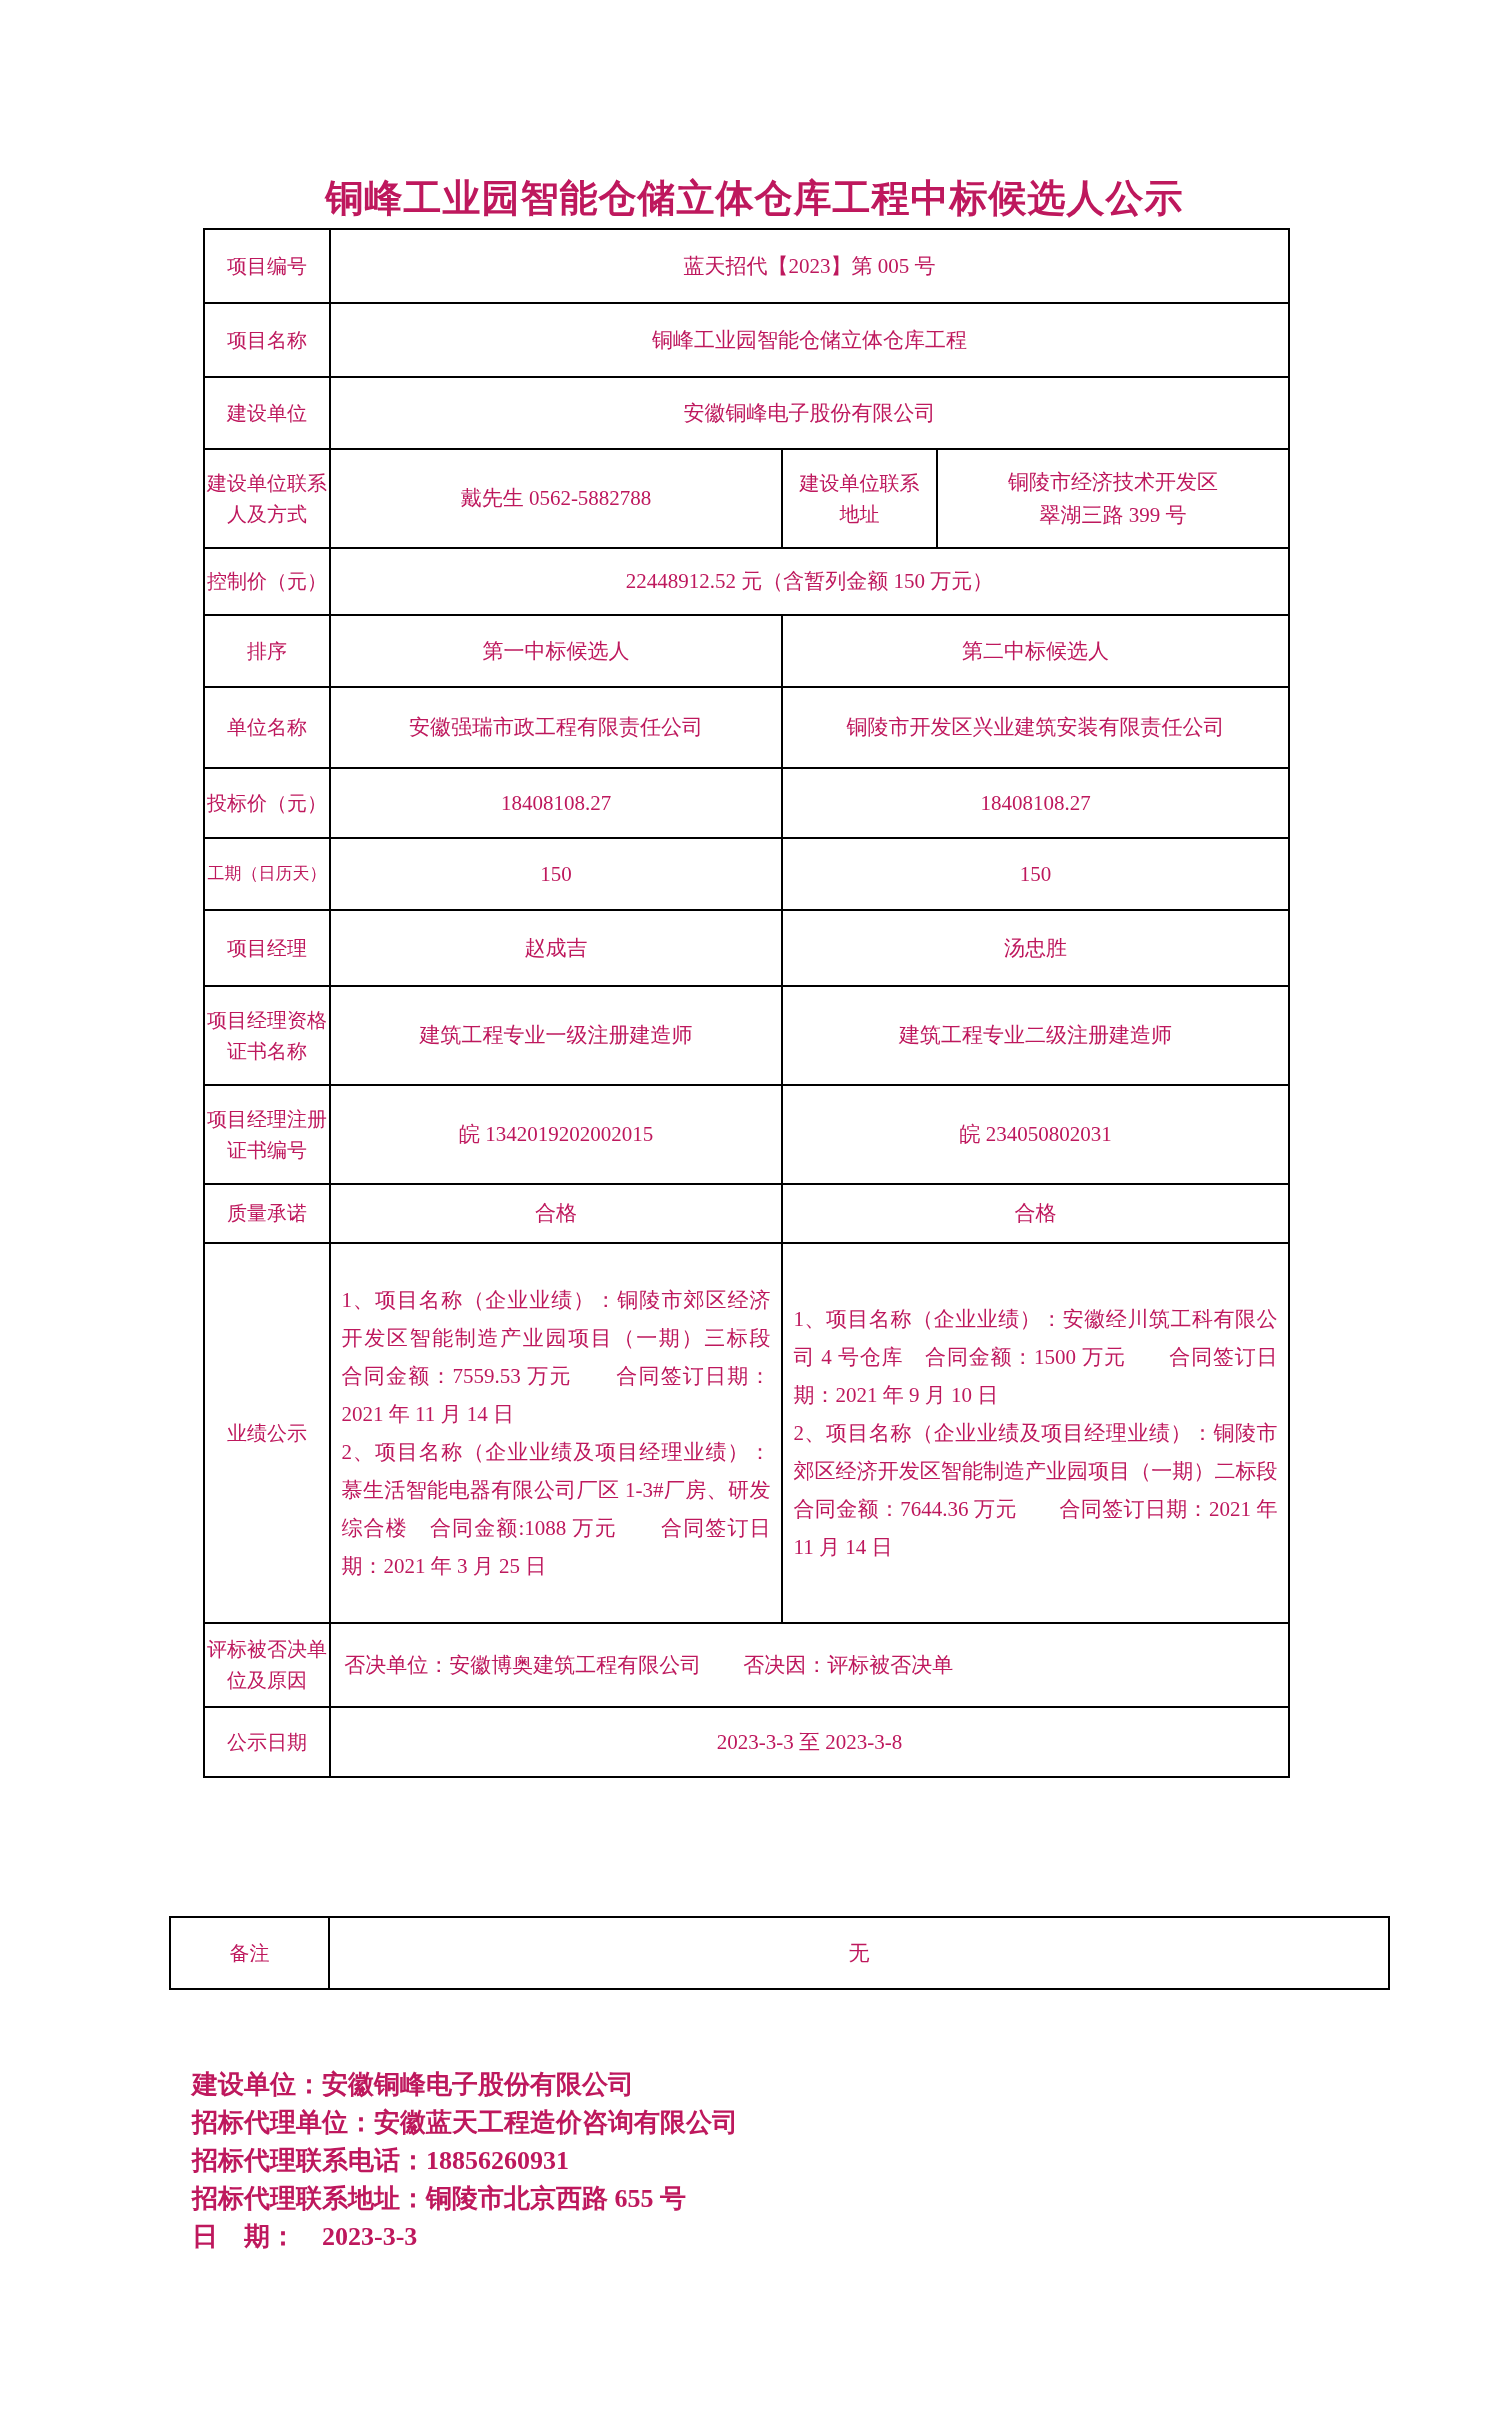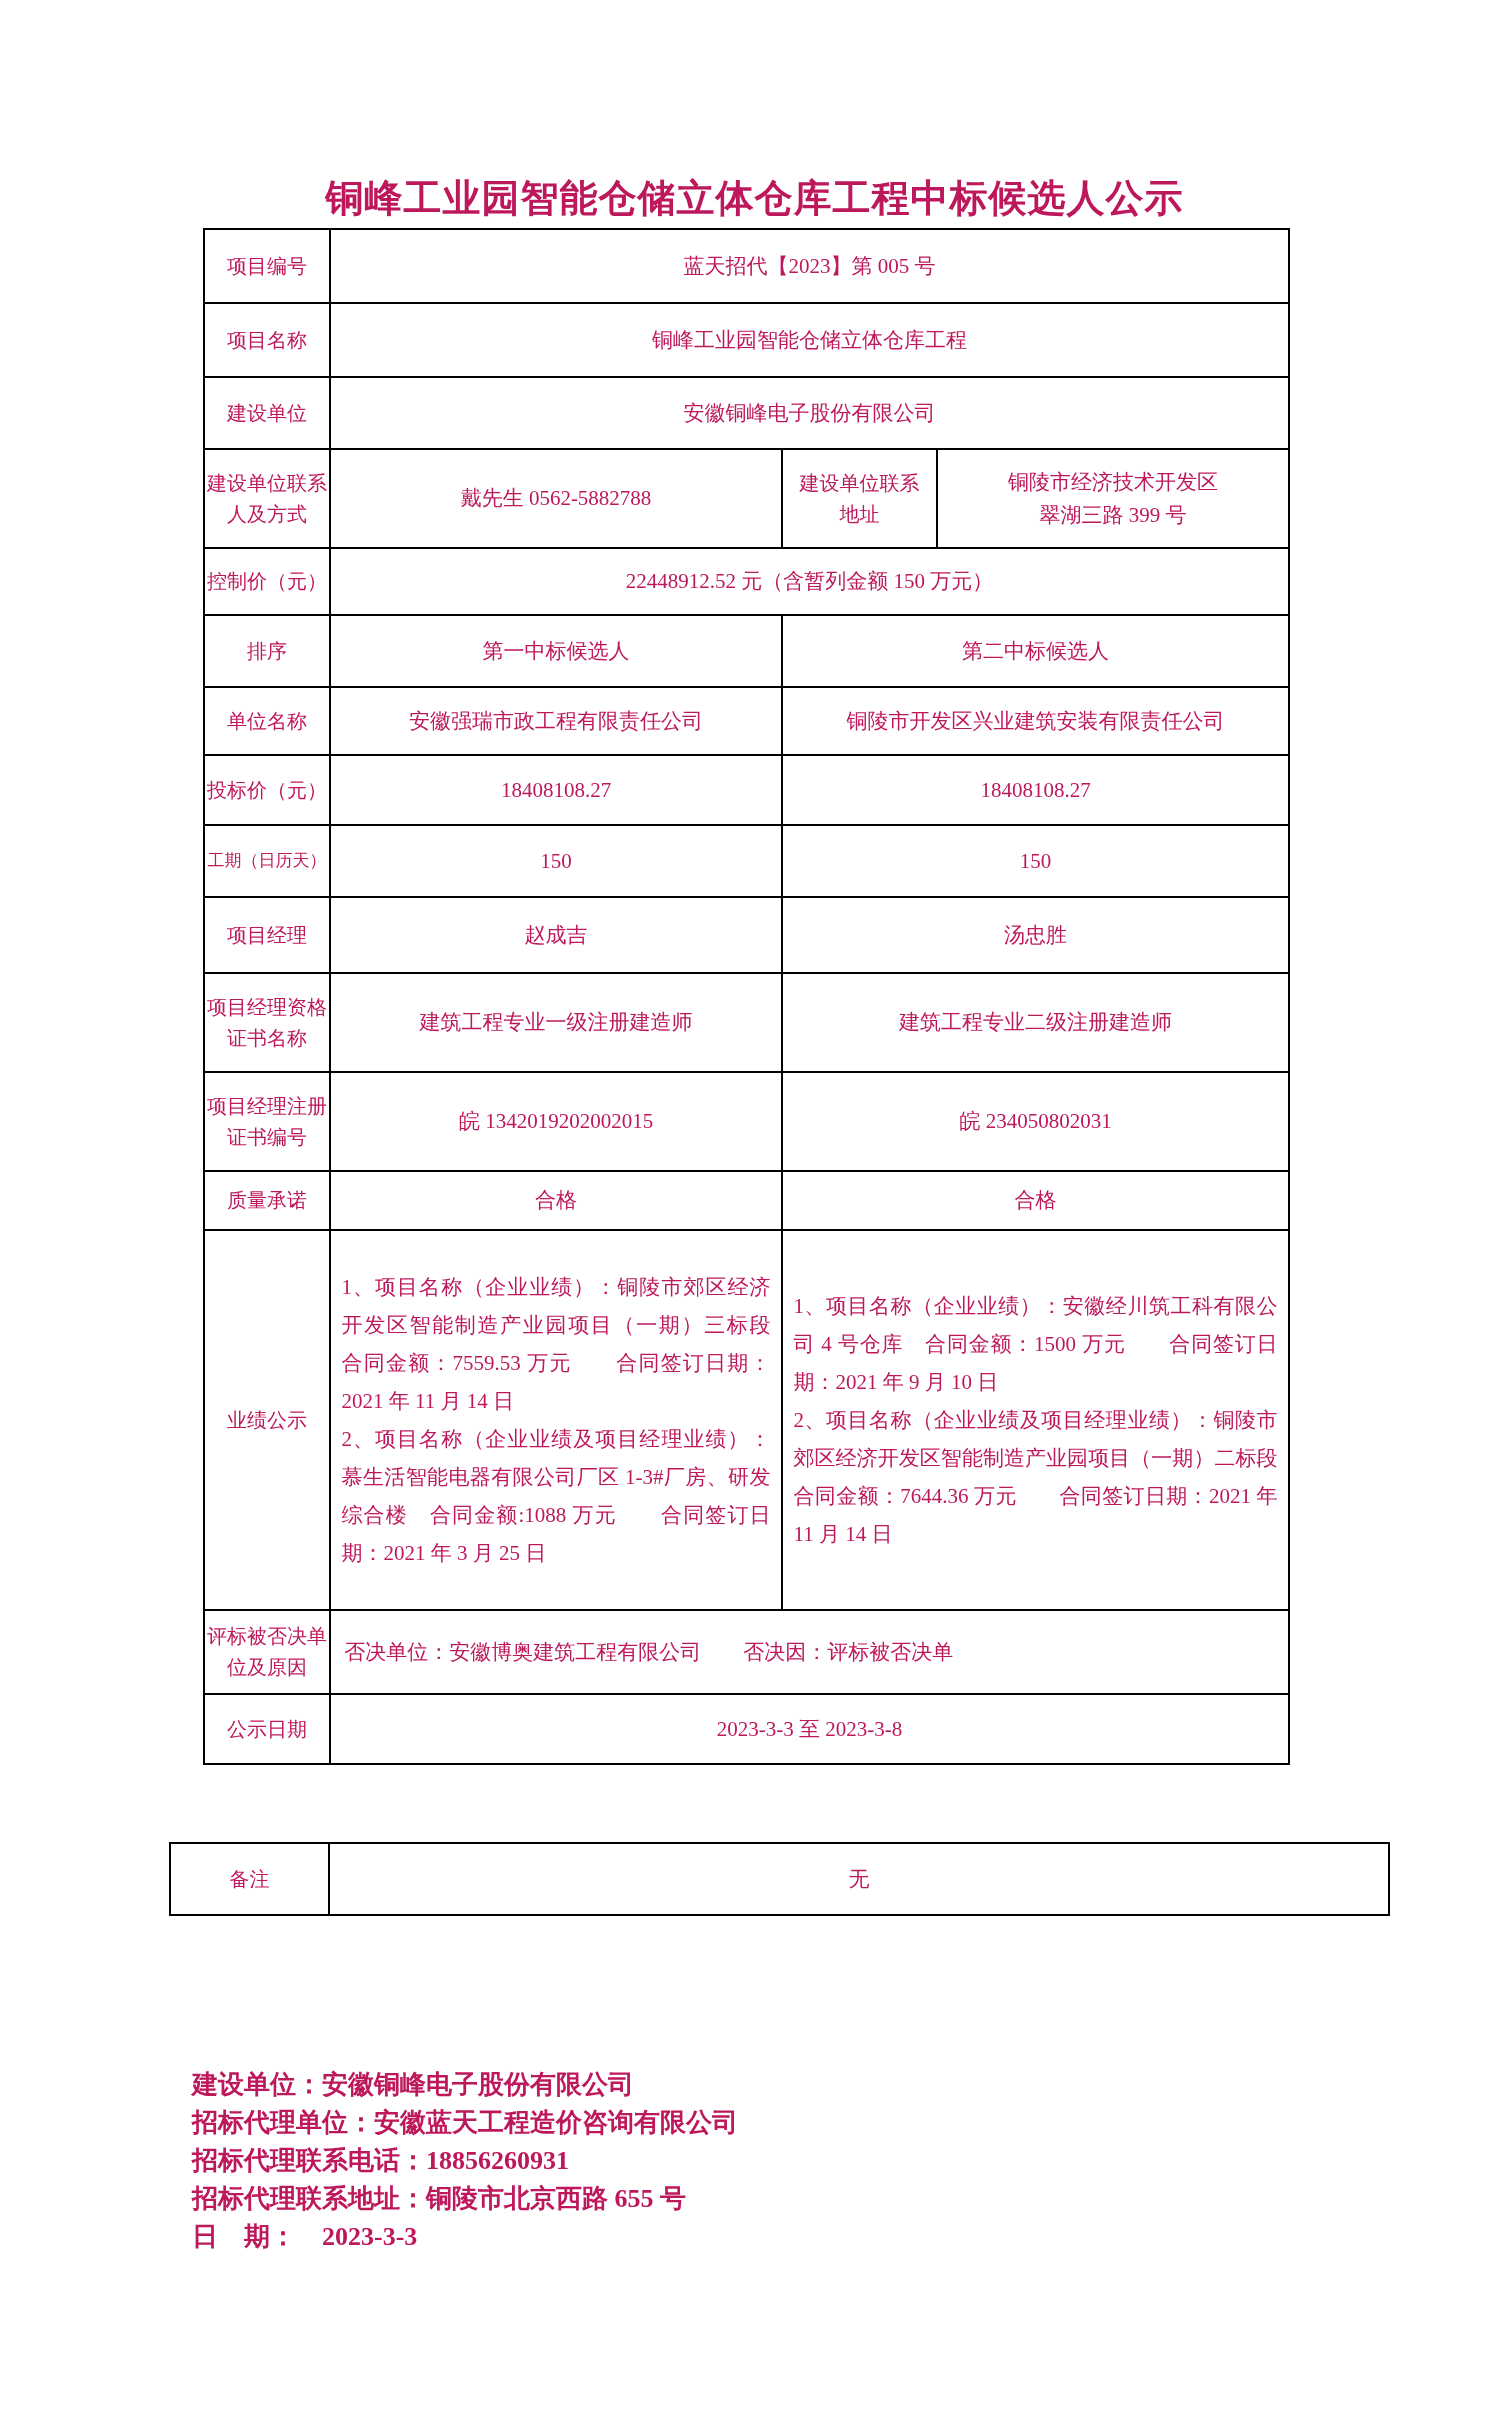--- a/index.html
+++ b/index.html
@@ -18,21 +18,21 @@
   }
   table{border-collapse:collapse;table-layout:fixed;}
   td{
     border:2.9px solid #000000;
     font-size:21px;line-height:1.55;
     text-align:center;vertical-align:middle;
     padding:1.9px 7.6px;
     overflow:hidden;
   }
   .main-table{position:absolute;left:203px;top:228px;width:1084px;}
-  .lower-table{position:absolute;left:169px;top:1842px;width:1219px;}
+  .lower-table{position:absolute;left:169px;top:1916px;width:1219px;}
   .lbl{font-size:20px;white-space:pre-line;padding:1.9px 0;}
   .lbl-tight{font-size:17px;white-space:nowrap;padding:1.9px 0;}
   .pre{white-space:pre-line;}
   .left{text-align:left;padding-left:13.3px;}
   .perf{
     text-align:justify;white-space:pre-wrap;
     font-size:21px;line-height:38px;
     padding:5.7px 10.5px;vertical-align:middle;
   }
   .notice-cell{
@@ -81,21 +81,21 @@
       </tr>
       <tr style="height:67px">
         <td class="lbl">控制价（元）</td>
         <td colspan="3">22448912.52 元（含暂列金额 150 万元）</td>
       </tr>
       <tr style="height:72px">
         <td class="lbl">排序</td>
         <td>第一中标候选人</td>
         <td colspan="2">第二中标候选人</td>
       </tr>
-      <tr style="height:68px">
+      <tr style="height:81px">
         <td class="lbl">单位名称</td>
         <td>安徽强瑞市政工程有限责任公司</td>
         <td colspan="2">铜陵市开发区兴业建筑安装有限责任公司</td>
       </tr>
       <tr style="height:70px">
         <td class="lbl">投标价（元）</td>
         <td>18408108.27</td>
         <td colspan="2">18408108.27</td>
       </tr>
       <tr style="height:72px">

